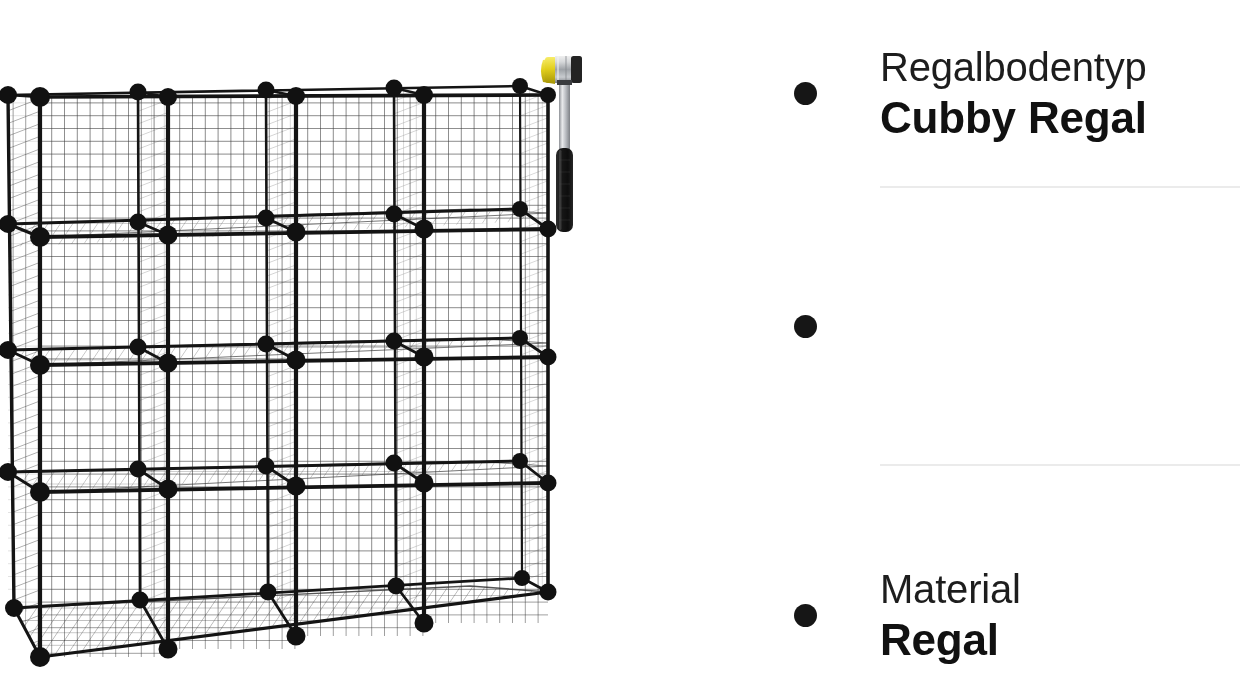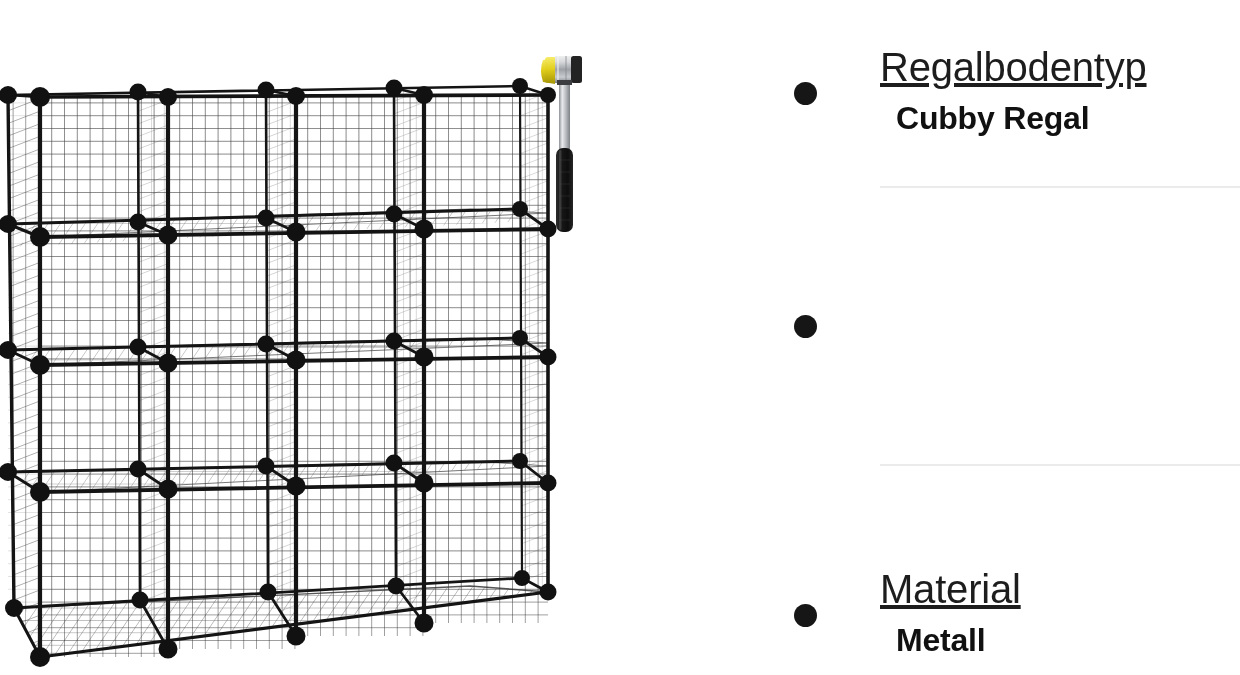--- a/index.html
+++ b/index.html
@@ -76,31 +76,29 @@
     padding-right: 6px;
   }
   .attr-label {
     display: block;
     font-size: 40px;
     line-height: 49px;
     font-weight: 400;
     color: #1d1d1d;
     letter-spacing: -0.2px;
     white-space: nowrap;
-    text-decoration: underline;
   }
   .attr-value {
     display: block;
-    font-size: 32px;
+    font-size: 44px;
     line-height: 52px;
     font-weight: 700;
     color: #111111;
     letter-spacing: -0.2px;
     white-space: nowrap;
-    margin-left: 16px;
   }
 
   .attr-divider {
     position: absolute;
     left: 150px;
     width: 360px;
     height: 2px;
     background: #ebebeb;
   }
   .attr-divider[data-div="0"] { top: 186px; }
@@ -381,18 +379,18 @@
     </div>
 
     <div class="attr-divider" data-div="1"></div>
 
     <div class="attr-row" data-row="2">
       <div class="bullet-cell">
         <span class="bullet-dot"></span>
       </div>
       <div class="attr-text">
         <span class="attr-label">Material</span>
-        <span class="attr-value">Metall</span>
+        <span class="attr-value">Regal</span>
       </div>
     </div>
 
   </div>
 </div>
 
 </body></html>

